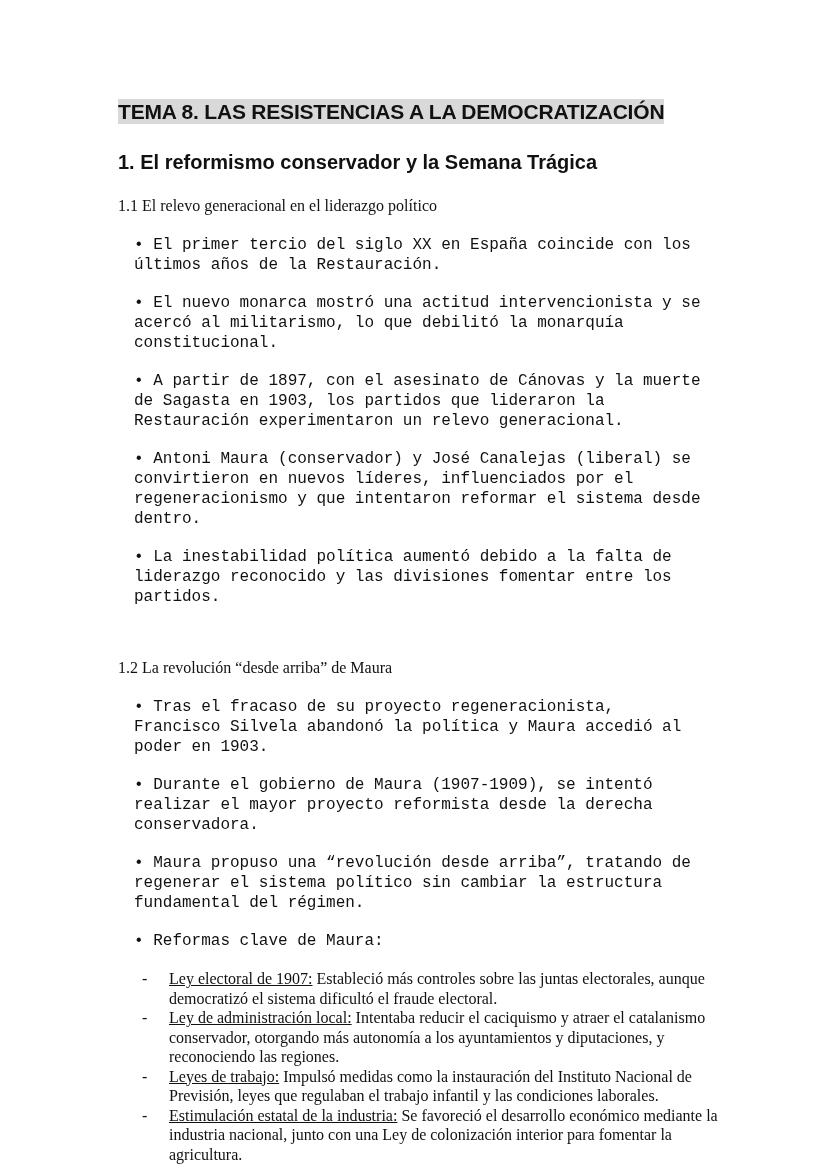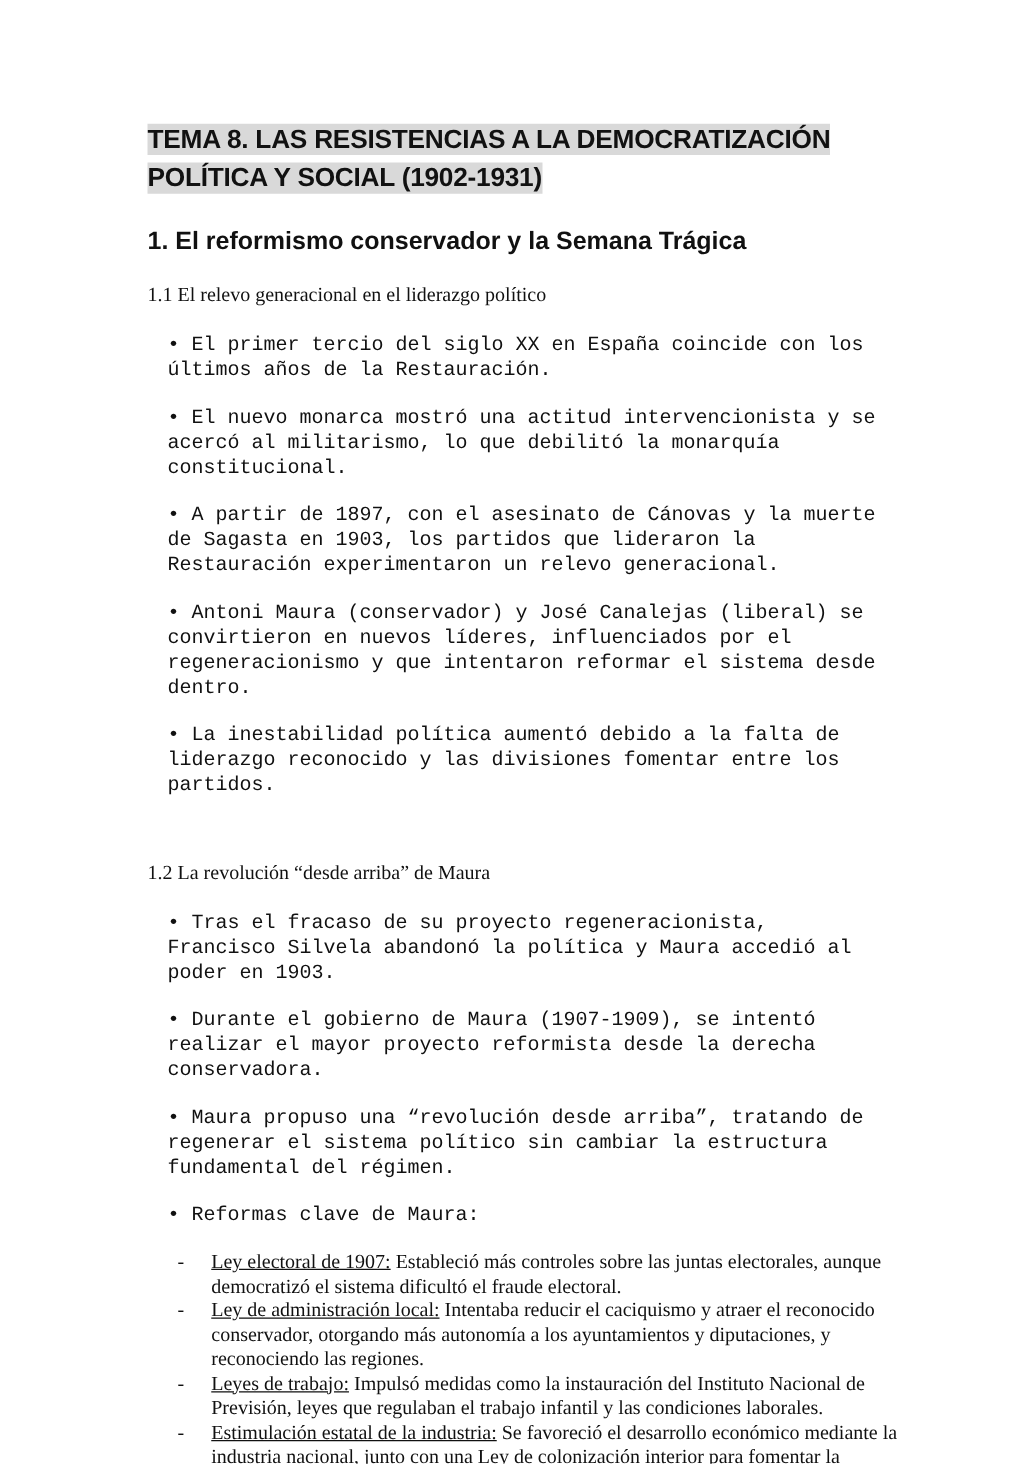--- a/index.html
+++ b/index.html
@@ -17,21 +17,20 @@
   .dlist li { position: relative; padding-left: 27px; font-family: "Liberation Serif", serif; font-size: 16px; line-height: 19.5px; }
   .dlist li .dash { position: absolute; left: 0; top: 0; }
   .u { text-decoration: underline; text-align: center; }
 </style>
 </head>
 <body>
 
 <div class="page">
   <h1 class="title">
     <span>TEMA 8. LAS RESISTENCIAS A LA DEMOCRATIZACIÓN</span><br>
-    <span>POLÍTICA Y SOCIAL (1902-1931)</span>
   </h1>
 
   <h2 class="h1">1. El reformismo conservador y la Semana Trágica</h2>
 
   <h3 class="h2 sec11">1.1 El relevo generacional en el liderazgo político</h3>
   <p class="p b">• El primer tercio del siglo XX en España coincide con los últimos años de la Restauración.</p>
   <p class="p b">• El nuevo monarca mostró una actitud intervencionista y se acercó al militarismo, lo que debilitó la monarquía constitucional.</p>
   <p class="p b">• A partir de 1897, con el asesinato de Cánovas y la muerte de Sagasta en 1903, los partidos que lideraron la Restauración experimentaron un relevo generacional.</p>
   <p class="p b">• Antoni Maura (conservador) y José Canalejas (liberal) se convirtieron en nuevos líderes, influenciados por el regeneracionismo y que intentaron reformar el sistema desde dentro.</p>
   <p class="p b">• La inestabilidad política aumentó debido a la falta de liderazgo reconocido y las divisiones fomentar entre los partidos.</p>
@@ -42,21 +41,21 @@
   <p class="p b">• Maura propuso una “revolución desde arriba”, tratando de regenerar el sistema político sin cambiar la estructura fundamental del régimen.</p>
   <p class="p b">• Reformas clave de Maura:</p>
 
   <ul class="dlist">
     <li>
       <span class="dash">-</span>
       <span class="u">Ley electoral de 1907:</span><span> Estableció más controles sobre las juntas electorales, aunque democratizó el sistema dificultó el fraude electoral.</span>
     </li>
     <li>
       <span class="dash">-</span>
-      <span class="u">Ley de administración local:</span><span> Intentaba reducir el caciquismo y atraer el reconocido conservador, otorgando más autonomía a los ayuntamientos y diputaciones, y reconociendo las regiones.</span>
+      <span class="u">Ley de administración local:</span><span> Intentaba reducir el caciquismo y atraer el catalanismo conservador, otorgando más autonomía a los ayuntamientos y diputaciones, y reconociendo las regiones.</span>
     </li>
     <li>
       <span class="dash">-</span>
       <span class="u">Leyes de trabajo:</span><span> Impulsó medidas como la instauración del Instituto Nacional de Previsión, leyes que regulaban el trabajo infantil y las condiciones laborales.</span>
     </li>
     <li>
       <span class="dash">-</span>
       <span class="u">Estimulación estatal de la industria:</span><span> Se favoreció el desarrollo económico mediante la industria nacional, junto con una Ley de colonización interior para fomentar la agricultura.</span>
     </li>
   </ul>

